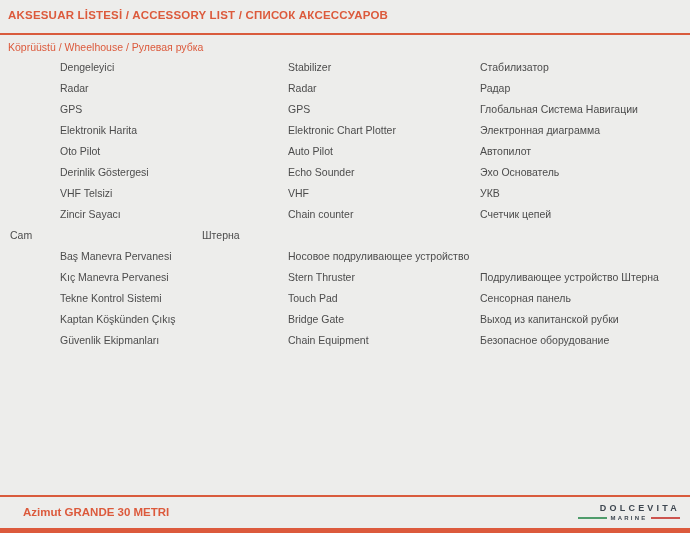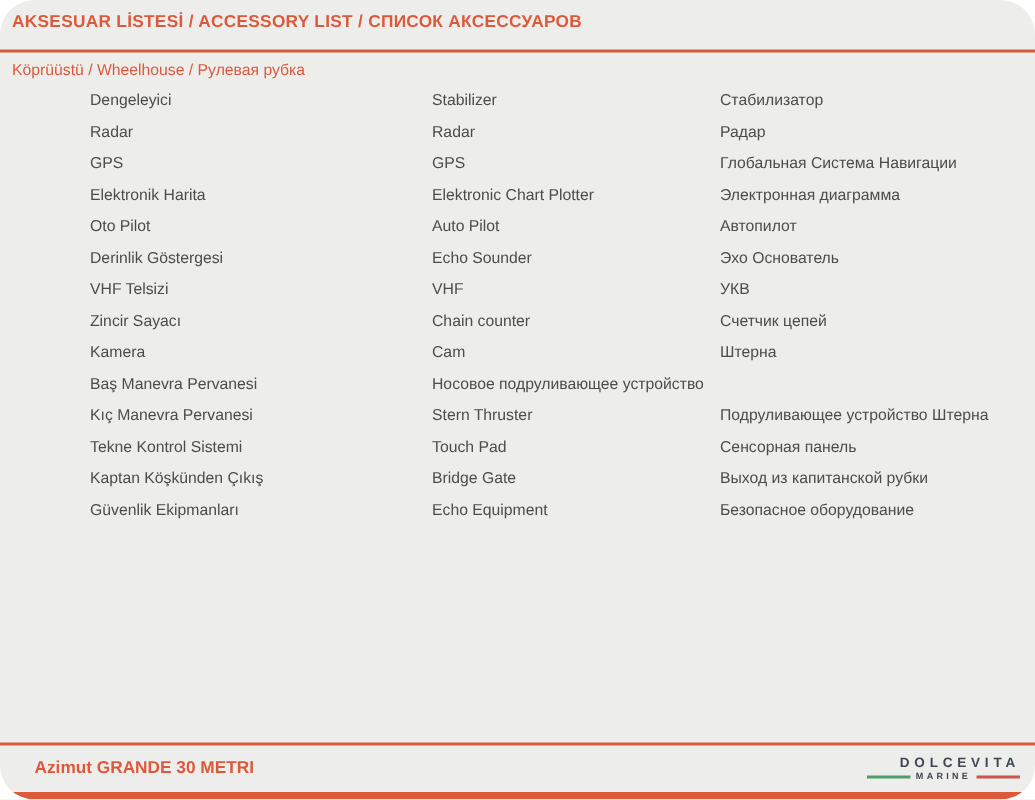--- a/index.html
+++ b/index.html
@@ -6,21 +6,20 @@
   body {
     width: 690px; height: 533px;
     font-family: "Liberation Sans", sans-serif;
     background: #ffffff;
   }
   .page {
     position: relative;
     width: 690px; height: 533px;
     background: #EDEDEB;
     overflow: hidden;
-    border-radius: 23px;
   }
   .doc-title {
     position: absolute;
     left: 8px; top: 9px;
     font-size: 11.5px;
     font-weight: bold;
     letter-spacing: 0.2px;
     color: #DC5A3C;
   }
   .rule-top {
@@ -147,21 +146,20 @@
         <span class="c1">VHF Telsizi</span>
         <span class="c2">VHF</span>
         <span class="c3">УКВ</span>
       </div>
       <div class="acc-row">
         <span class="c1">Zincir Sayacı</span>
         <span class="c2">Chain counter</span>
         <span class="c3">Счетчик цепей</span>
       </div>
       <div class="acc-row">
-        <span class="c1">Kamera</span>
         <span class="c2">Cam</span>
         <span class="c3">Штерна</span>
       </div>
       <div class="acc-row">
         <span class="c1">Baş Manevra Pervanesi</span>
         <span class="c3">Носовое подруливающее устройство</span>
       </div>
       <div class="acc-row">
         <span class="c1">Kıç Manevra Pervanesi</span>
         <span class="c2">Stern Thruster</span>
@@ -172,21 +170,21 @@
         <span class="c2">Touch Pad</span>
         <span class="c3">Сенсорная панель</span>
       </div>
       <div class="acc-row">
         <span class="c1">Kaptan Köşkünden Çıkış</span>
         <span class="c2">Bridge Gate</span>
         <span class="c3">Выход из капитанской рубки</span>
       </div>
       <div class="acc-row">
         <span class="c1">Güvenlik Ekipmanları</span>
-        <span class="c2">Echo Equipment</span>
+        <span class="c2">Chain Equipment</span>
         <span class="c3">Безопасное оборудование</span>
       </div>
     </div>
 
   <div class="rule-bottom"></div>
 
   <div class="footer-model">Azimut GRANDE 30 METRI</div>
 
   <div class="brand-logo">
     <div class="brand-word">DOLCEVITA</div>

